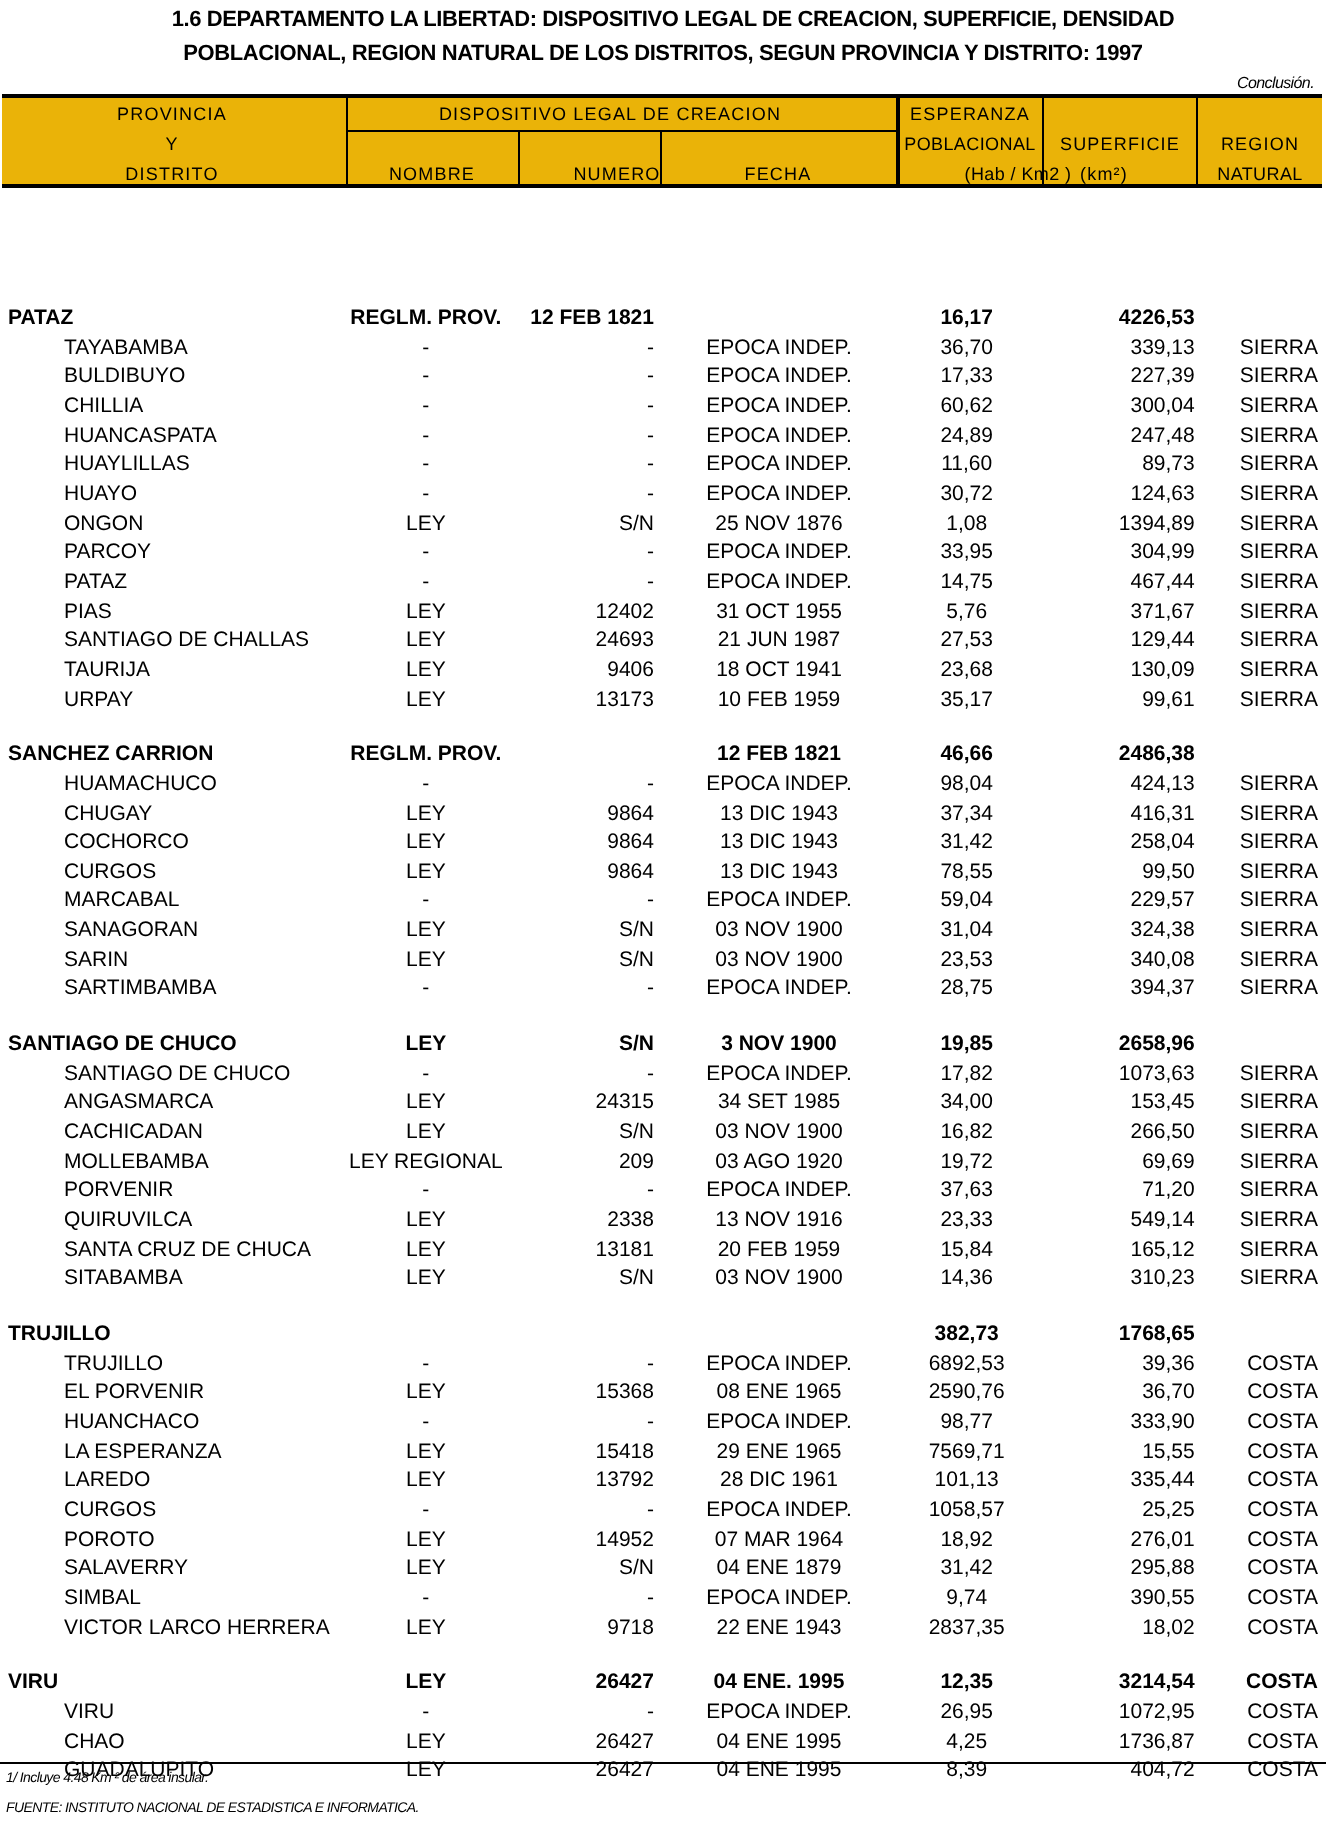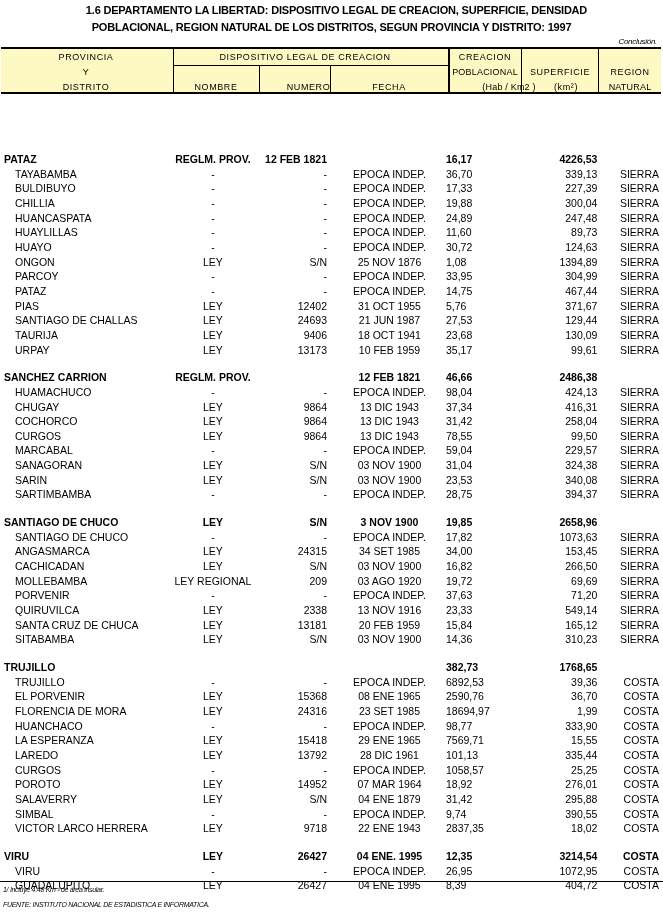--- a/index.html
+++ b/index.html
@@ -2,37 +2,37 @@
 <html><head>
 <meta charset="utf-8">
 <style>
   html, body { margin: 0; padding: 0; background: #ffffff; }
   body { width: 663px; height: 914px; position: relative; overflow: hidden;
          font-family: "Liberation Sans", sans-serif; color: #000; }
   .title { position: absolute; left: 0; top: 2px; width: 663px; text-align: center;
            font-weight: bold; font-size: 11px; line-height: 17px; letter-spacing: -0.2px; }
   .title .l1 { padding-left: 10px; }
   .conclusion { position: absolute; right: 6px; top: 37px; font-size: 8px; font-style: italic; letter-spacing: -0.3px; }
-  .hdr { position: absolute; left: 1px; top: 47px; width: 660px; height: 47px; background: #fef9c3;
+  .hdr { position: absolute; left: 1px; top: 47px; width: 660px; height: 47px; background: #eab308;
          border-top: 2px solid #000; border-bottom: 2px solid #000; box-sizing: border-box; }
   .hdr .cell { position: absolute; font-size: 9px; letter-spacing: 0.6px; text-align: center; }
   .vl { position: absolute; top: 0; bottom: 0; width: 1px; background: #000; }
   .hl { position: absolute; height: 1px; background: #000; }
   table.data { position: absolute; left: 0; top: 108px; width: 663px; border-collapse: collapse; table-layout: fixed; margin-top: 44px; }
   table.data td { font-size: 10.5px; height: 14.65px; padding: 0; white-space: nowrap; line-height: 14.65px; }
   .c-name { width: 170px; }
   .c-nom { width: 82px; text-align: center; }
   .c-num { width: 78px; text-align: right; padding-right: 6px !important; }
   .c-fecha { width: 112px; text-align: center; }
-  .c-dens { width: 74px; text-align: left; }
+  .c-dens { width: 74px; text-align: center; }
   .c-sup { width: 76px; text-align: right; }
   .c-reg { width: 65px; text-align: right; padding-right: 4px !important; }
   tr.prov td { font-weight: bold; }
   tr.prov td.c-name { padding-left: 4px; }
-  tr.dist td.c-name { padding-left: 15px; }
+  tr.dist td.c-name { padding-left: 32px; }
   tr.spacer td { height: 13px; }
   .footline { position: absolute; left: 0; top: 881px; width: 663px; height: 1px; background: #000; }
   .foot { position: absolute; left: 3px; font-size: 7px; font-style: italic; letter-spacing: -0.3px; }
 </style>
 </head>
 <body>
 
 <div class="title">
   <div class="l1">1.6  DEPARTAMENTO LA LIBERTAD: DISPOSITIVO LEGAL DE CREACION, SUPERFICIE, DENSIDAD</div>
   <div>POBLACIONAL, REGION NATURAL DE LOS DISTRITOS, SEGUN PROVINCIA Y DISTRITO: 1997</div>
@@ -46,26 +46,26 @@
   <div class="cell" style="left:0;width:170px;top:33px;">DISTRITO</div>
   <div class="vl" style="left:172px;"></div>
   <div class="cell" style="left:172px;width:264px;top:3px;">DISPOSITIVO LEGAL DE CREACION</div>
   <div class="hl" style="left:172px;width:275px;top:16px;"></div>
   <div class="vl" style="left:258px;top:16px;"></div>
   <div class="vl" style="left:329px;top:16px;"></div>
   <div class="cell" style="left:172px;width:86px;top:33px;">NOMBRE</div>
   <div class="cell" style="left:272px;width:71px;top:33px;">NUMERO</div>
   <div class="cell" style="left:329px;width:118px;top:33px;">FECHA</div>
   <div class="vl" style="left:447px;width:2px;"></div>
-  <div class="cell" style="left:449px;width:70px;top:3px;">CREACION</div>
+  <div class="cell" style="left:449px;width:70px;top:3px;">ESPERANZA</div>
   <div class="cell" style="left:449px;width:70px;top:18px;letter-spacing:0.2px;">POBLACIONAL</div>
   <div class="cell" style="left:449px;width:70px;top:33px;letter-spacing:0.2px;margin-left:24px;">(Hab / Km2 )</div>
   <div class="vl" style="left:520px;"></div>
   <div class="cell" style="left:521px;width:76px;top:18px;">SUPERFICIE</div>
-  <div class="cell" style="left:527px;width:76px;top:33px;">(km²)</div>
+  <div class="cell" style="left:513px;width:76px;top:33px;">(km²)</div>
   <div class="vl" style="left:597px;"></div>
   <div class="cell" style="left:598px;width:62px;top:18px;">REGION</div>
   <div class="cell" style="left:598px;width:62px;top:33px;letter-spacing:0.2px;">NATURAL</div>
 </div>
 
 <table class="data">
   <colgroup>
     <col class="c-name">
       <col class="c-nom">
       <col class="c-num">
@@ -100,21 +100,21 @@
         <td class="c-fecha">EPOCA INDEP.</td>
         <td class="c-dens">17,33</td>
         <td class="c-sup">227,39</td>
         <td class="c-reg">SIERRA</td>
       </tr>
       <tr class="dist">
         <td class="c-name">CHILLIA</td>
         <td class="c-nom">-</td>
         <td class="c-num">-</td>
         <td class="c-fecha">EPOCA INDEP.</td>
-        <td class="c-dens">19,88</td>
+        <td class="c-dens">60,62</td>
         <td class="c-sup">300,04</td>
         <td class="c-reg">SIERRA</td>
       </tr>
       <tr class="dist">
         <td class="c-name">HUANCASPATA</td>
         <td class="c-nom">-</td>
         <td class="c-num">-</td>
         <td class="c-fecha">EPOCA INDEP.</td>
         <td class="c-dens">24,89</td>
         <td class="c-sup">247,48</td>
@@ -393,29 +393,20 @@
       <tr class="dist">
         <td class="c-name">EL PORVENIR</td>
         <td class="c-nom">LEY</td>
         <td class="c-num">15368</td>
         <td class="c-fecha">08 ENE 1965</td>
         <td class="c-dens">2590,76</td>
         <td class="c-sup">36,70</td>
         <td class="c-reg">COSTA</td>
       </tr>
       <tr class="dist">
-        <td class="c-name">FLORENCIA DE MORA</td>
-        <td class="c-nom">LEY</td>
-        <td class="c-num">24316</td>
-        <td class="c-fecha">23 SET 1985</td>
-        <td class="c-dens">18694,97</td>
-        <td class="c-sup">1,99</td>
-        <td class="c-reg">COSTA</td>
-      </tr>
-      <tr class="dist">
         <td class="c-name">HUANCHACO</td>
         <td class="c-nom">-</td>
         <td class="c-num">-</td>
         <td class="c-fecha">EPOCA INDEP.</td>
         <td class="c-dens">98,77</td>
         <td class="c-sup">333,90</td>
         <td class="c-reg">COSTA</td>
       </tr>
       <tr class="dist">
         <td class="c-name">LA ESPERANZA</td>
@@ -492,20 +483,29 @@
         <td class="c-sup">3214,54</td>
         <td class="c-reg">COSTA</td>
       </tr>
       <tr class="dist">
         <td class="c-name">VIRU</td>
         <td class="c-nom">-</td>
         <td class="c-num">-</td>
         <td class="c-fecha">EPOCA INDEP.</td>
         <td class="c-dens">26,95</td>
         <td class="c-sup">1072,95</td>
+        <td class="c-reg">COSTA</td>
+      </tr>
+      <tr class="dist">
+        <td class="c-name">CHAO</td>
+        <td class="c-nom">LEY</td>
+        <td class="c-num">26427</td>
+        <td class="c-fecha">04 ENE 1995</td>
+        <td class="c-dens">4,25</td>
+        <td class="c-sup">1736,87</td>
         <td class="c-reg">COSTA</td>
       </tr>
       <tr class="dist">
         <td class="c-name">GUADALUPITO</td>
         <td class="c-nom">LEY</td>
         <td class="c-num">26427</td>
         <td class="c-fecha">04 ENE 1995</td>
         <td class="c-dens">8,39</td>
         <td class="c-sup">404,72</td>
         <td class="c-reg">COSTA</td>

